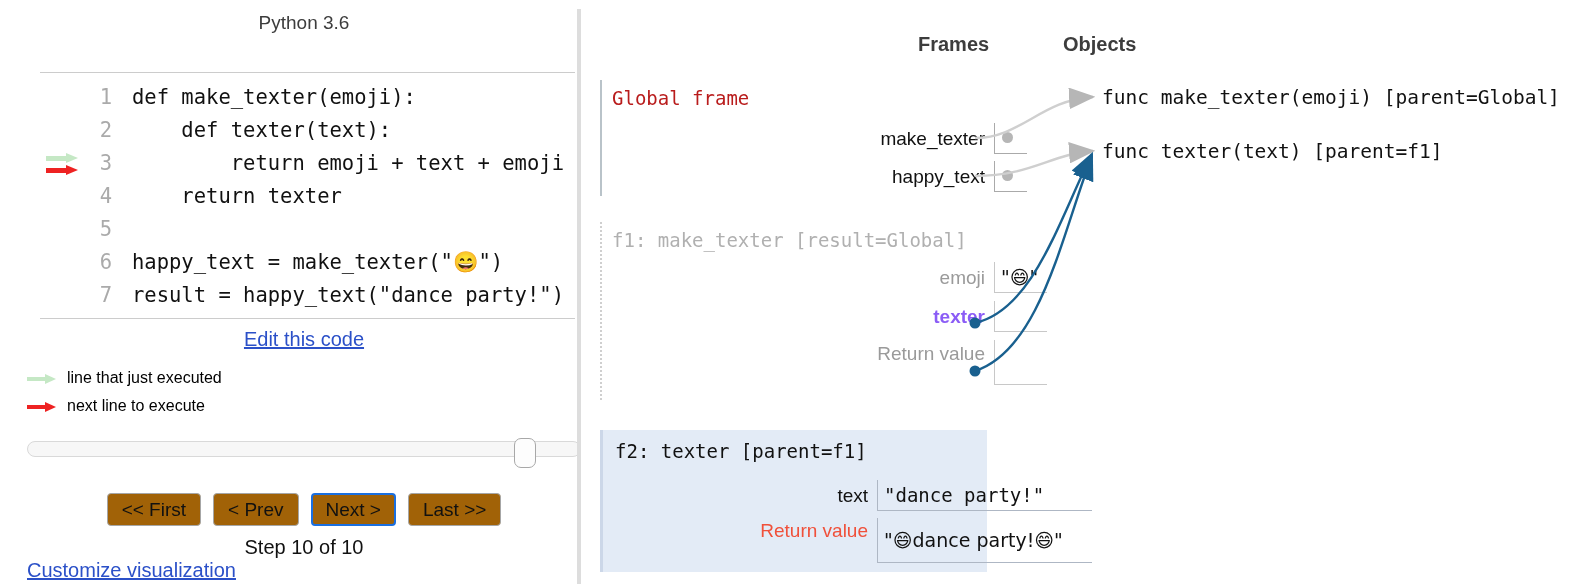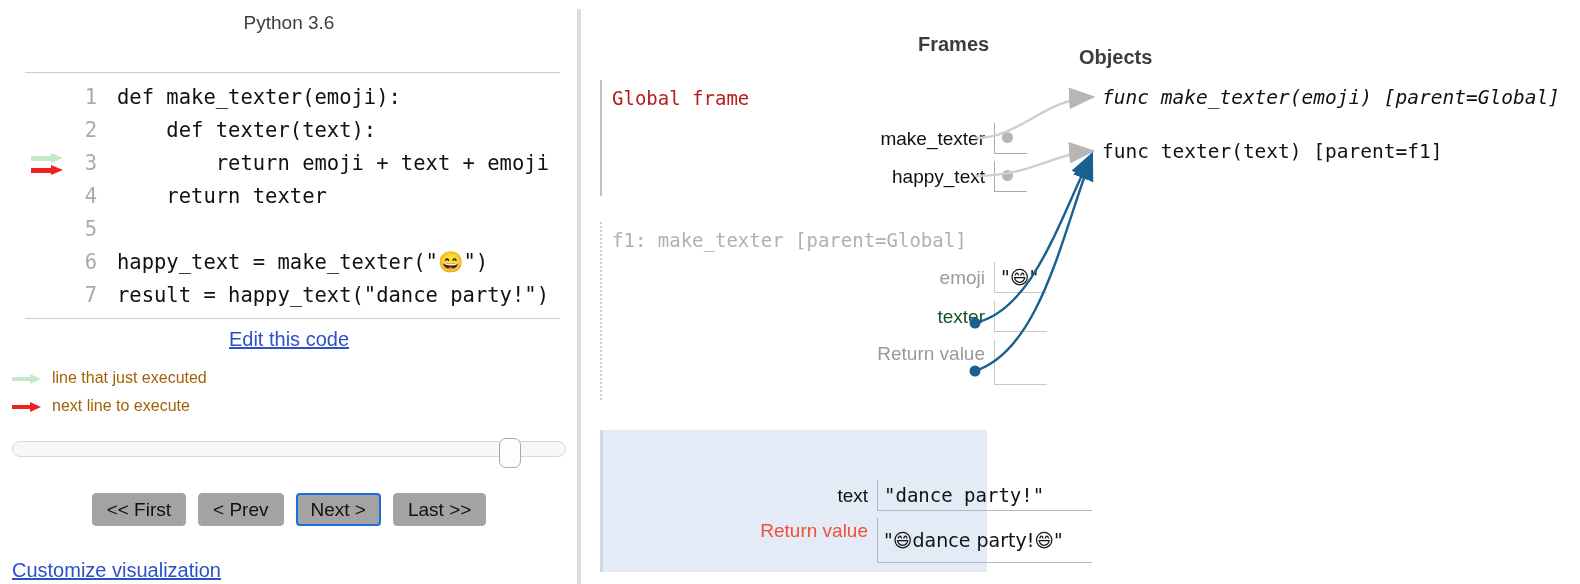--- a/index.html
+++ b/index.html
@@ -5,21 +5,21 @@
   html,body{margin:0;padding:0;}
   body{
     width:1580px;height:584px;
     background:#ffffff;
     font-family:"Liberation Sans", sans-serif;
     overflow:hidden;
     position:relative;
   }
   
   #root{position:relative;width:1580px;height:584px;}
-  #left-pane{position:absolute;left:0;top:0;width:578px;height:428px;}
+  #left-pane{position:absolute;left:15px;top:0;width:578px;height:428px;}
   #v-divider{position:absolute;left:577px;top:9px;width:4px;height:575px;background:#dddddd;}
   #right-pane{position:absolute;left:581px;top:0;width:999px;height:584px;}
 
   
   .py-header{
     position:absolute;left:0;top:10px;width:578px;
     text-align:center;font-size:19px;color:#3d3d3d;line-height:26px;
   }
   .py-header a{color:#2b50c8;text-decoration:underline;}
 
@@ -52,21 +52,21 @@
   .arr-red{top:18px;}
 
   
   #edit-link{
     position:absolute;left:0;top:328px;width:578px;text-align:center;
     font-size:20px;
   }
   #edit-link a{color:#2b50c8;text-decoration:underline;text-align:right;}
 
   
-  .legend{position:absolute;left:12px;font-size:16px;color:#a16207;
+  .legend{position:absolute;left:12px;font-size:16px;color:#000000;
     height:22px;line-height:22px;white-space:nowrap;}
   .legend .lg-arrow{display:inline-block;position:relative;width:32px;height:10px;
     vertical-align:middle;margin-right:8px;}
   .legend .lg-arrow .shaft{position:absolute;left:0;top:3px;width:20px;height:4px;}
   .legend .lg-arrow .head{position:absolute;left:18px;top:0;width:0;height:0;
     border-top:5px solid transparent;border-bottom:5px solid transparent;}
   .lg-green .shaft{background:#c5e8c5;}
   .lg-green .head{border-left:11px solid #c5e8c5;}
   .lg-red .shaft{background:#ee2222;}
   .lg-red .head{border-left:11px solid #ee2222;}
@@ -78,35 +78,35 @@
   #slider-track{position:absolute;left:0;top:3px;width:554px;height:16px;
     background:#f7f7f7;border:1px solid #d9d9d9;border-radius:9px;box-sizing:border-box;}
   #slider-handle{position:absolute;left:487px;top:0;width:22px;height:30px;
     background:#fdfdfd;border:1px solid #a8a8a8;border-radius:7px;box-sizing:border-box;}
 
   
   #nav-buttons{position:absolute;left:0;top:493px;width:578px;
     display:flex;justify-content:center;gap:12px;}
   .nav-btn{
     font-family:"Liberation Sans", sans-serif;font-size:19px;color:#111111;
-    background:#a3a3a3;border:1px solid #a6a6a6;border-radius:4px;
+    background:#a16207;border:1px solid #a6a6a6;border-radius:4px;
     padding:5px 14px;line-height:21px;cursor:pointer;white-space:nowrap;
   }
   .nav-btn.focused{border:2px solid #1a6fe0;padding:4px 13px;}
 
   #step-label{position:absolute;left:0;top:536px;width:578px;text-align:center;
     font-size:20px;color:#111111;}
 
   #customize-link{position:absolute;left:12px;top:559px;font-size:20px;}
   #customize-link a{color:#2b50c8;text-decoration:underline;}
 
   
   .col-heading{position:absolute;top:33px;font-size:20px;color:#3d3d3d;font-weight:bold;}
   #heading-frames{left:337px;}
-  #heading-objects{left:498px;margin-top:13px;}
+  #heading-objects{left:482px;}
 
   
   #global-frame{
     position:absolute;left:19px;top:80px;width:400px;height:116px;
     border-left:2px solid #b9c3c9;box-sizing:border-box;
   }
   .frame-title{
     font-family:"DejaVu Sans Mono", monospace;font-size:19px;
     padding:7px 0 0 10px;white-space:pre;
   }
@@ -134,21 +134,21 @@
   
   #f1-frame{
     position:absolute;left:19px;top:222px;width:400px;height:178px;
     border-left:2px dotted #cfcfcf;box-sizing:border-box;
   }
   #f1-frame .frame-title{color:#b0b0b0;}
   #f1var-emoji{left:231px;top:40px;}
   #f1var-emoji .var-name{width:152px;color:#9a9a9a;}
   #f1var-emoji .var-box{width:53px;border-color:#c8c8c8;}
   #f1var-texter{left:231px;top:79px;}
-  #f1var-texter .var-name{width:152px;color:#14532d;}
+  #f1var-texter .var-name{width:152px;color:#8b5cf6;font-weight:bold;}
   #f1var-texter .var-box{width:53px;border-color:#c8c8c8;}
   #f1var-return{left:231px;top:118px;align-items:flex-start;}
   #f1var-return .var-name{width:152px;color:#9a9a9a;line-height:23px;padding-top:2px;}
   #f1var-return .var-box{width:53px;height:45px;border-color:#c8c8c8;}
 
   
   #f2-frame{
     position:absolute;left:19px;top:430px;width:387px;height:142px;
     background:#e3ebf6;border-left:3px solid #ccd7e8;box-sizing:border-box;
   }
@@ -158,21 +158,21 @@
   #f2var-text .var-box{width:215px;border-color:#aeb7c4;}
   #f2var-return{left:113px;top:88px;align-items:flex-start;}
   #f2var-return .var-name{width:152px;color:#f0503a;line-height:24px;padding-top:1px;}
   #f2var-return .var-box{width:215px;height:45px;border-color:#aeb7c4;}
 
   
   .obj-row{
     position:absolute;font-family:"DejaVu Sans Mono", monospace;
     font-size:19.5px;color:#111111;white-space:pre;
   }
-  #obj-make_texter{left:521px;top:86px;font-style:italic;}
+  #obj-make_texter{left:521px;top:86px;}
   #obj-texter{left:521px;top:140px;}
 
   
   #connectors{position:absolute;left:0;top:0;width:999px;height:584px;
     pointer-events:none;}
 
   .emoji{font-family:"DejaVu Sans", sans-serif;}
 </style>
 </head>
 <body>
@@ -261,20 +261,21 @@
       <div id="slider-handle"></div>
     </div>
 
     <div id="nav-buttons">
       <button class="nav-btn">&lt;&lt; First</button>
       <button class="nav-btn">&lt; Prev</button>
       <button class="nav-btn focused">Next &gt;</button>
       <button class="nav-btn">Last &gt;&gt;</button>
     </div>
 
+    <div id="step-label">Step 10 of 10</div>
 
     <div id="customize-link">
       <a href="#">Customize visualization</a>
     </div>
 
   </div>
 
   <div id="v-divider"></div>
 
   <div id="right-pane">
@@ -296,21 +297,21 @@
       <div class="var-row" id="gvar-happy_text">
         <div class="var-name">happy_text</div>
         <div class="var-box">
           <span class="ptr-dot"></span>
           <span></span>
         </div>
       </div>
     </div>
 
     <div id="f1-frame">
-      <div class="frame-title">f1: make_texter [parent=Global]</div>
+      <div class="frame-title">f1: make_texter [result=Global]</div>
 
       <div class="var-row" id="f1var-emoji">
         <div class="var-name">emoji</div>
         <div class="var-box emoji">"😄"</div>
       </div>
 
       <div class="var-row" id="f1var-texter">
         <div class="var-name">texter</div>
         <div class="var-box">
           <span></span>
@@ -319,20 +320,21 @@
 
       <div class="var-row" id="f1var-return">
         <div class="var-name">Return value</div>
         <div class="var-box">
           <span></span>
         </div>
       </div>
     </div>
 
     <div id="f2-frame">
+      <div class="frame-title">f2: texter [parent=f1]</div>
 
       <div class="var-row" id="f2var-text">
         <div class="var-name">text</div>
         <div class="var-box">"dance party!"</div>
       </div>
 
       <div class="var-row" id="f2var-return">
         <div class="var-name">Return value</div>
         <div class="var-box emoji">"😄dance party!😄"</div>
       </div>

